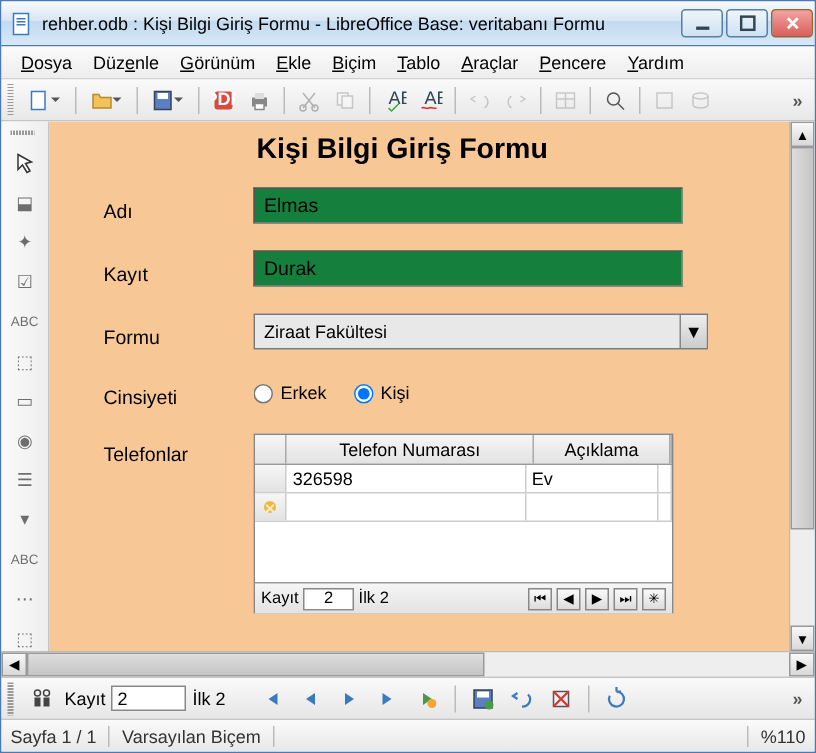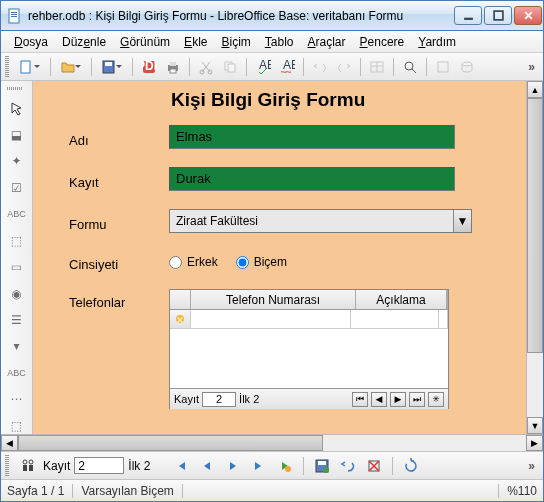--- a/index.html
+++ b/index.html
@@ -247,34 +247,40 @@
       </div>
 
       <div class="lbl" style="top:176px;left:36px">Cinsiyeti</div>
       <div class="radios" style="top:174px;left:136px">
         <label class="radio">
             <input type="radio" name="c" style="">
             <span>Erkek</span>
           </label>
         <label class="radio">
             <input type="radio" name="c" checked="" style="">
-            <span>Biçem</span>
+            <span>Kişi</span>
           </label>
       </div>
 
       <div class="lbl" style="top:214px;left:36px">Telefonlar</div>
 
       <div class="subgrid" style="top:208px;left:136px;width:280px;height:120px">
         <div class="sg-head">
           <div class="sg-hc" style="width:22px"></div>
           <div class="sg-hc" style="width:170px">Telefon Numarası</div>
           <div class="sg-hc" style="width:94px">Açıklama</div>
           <div class="sg-hc" style="flex:1"></div>
         </div>
         <div class="sg-body" style="height:78px">
+          <div class="sg-row">
+            <div class="sg-cell sg-rowhead" style="width:22px"></div>
+            <div class="sg-cell" style="width:170px">326598</div>
+            <div class="sg-cell" style="width:94px">Ev</div>
+            <div class="sg-cell" style="flex:1"></div>
+          </div>
           <div class="sg-row">
             <div class="sg-cell sg-rowhead" style="width:22px">
                 <svg width="10" height="10" viewBox="0 0 10 10">
                   <circle cx="5" cy="5" r="4" fill="#f0b83a"></circle>
                   <path d="M5 5l2-2 1 1-2 2 2 2-1 1-2-2-2 2-1-1 2-2-2-2 1-1z" fill="#fff" opacity=".7"></path>
                 </svg>
               </div>
             <div class="sg-cell" style="width:170px"></div>
             <div class="sg-cell" style="width:94px"></div>
             <div class="sg-cell" style="flex:1"></div>

